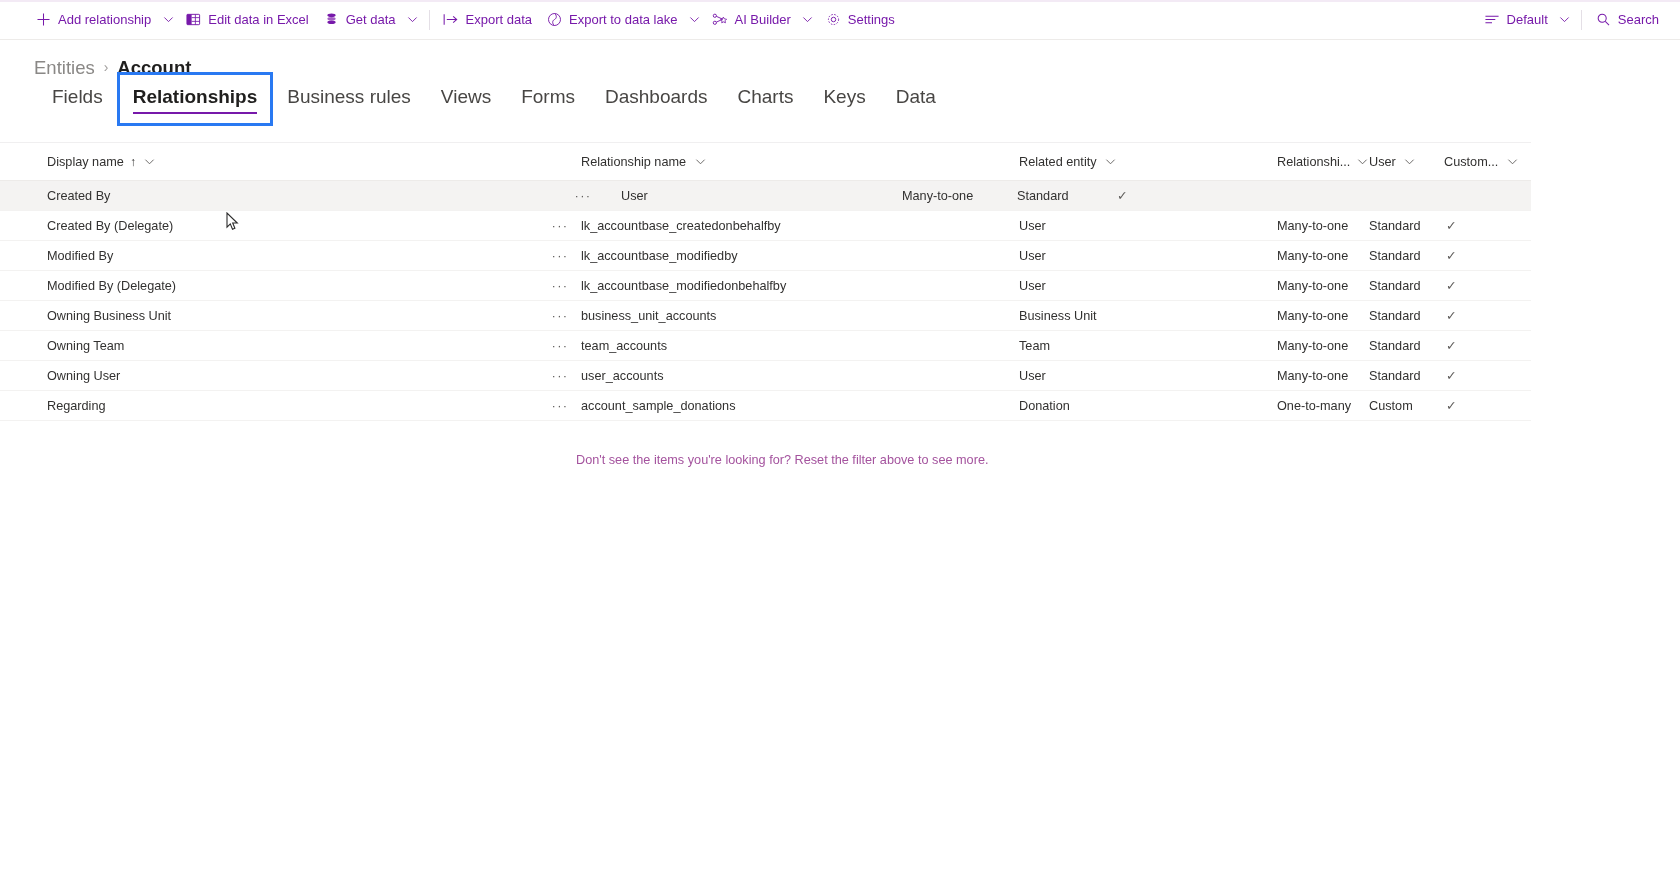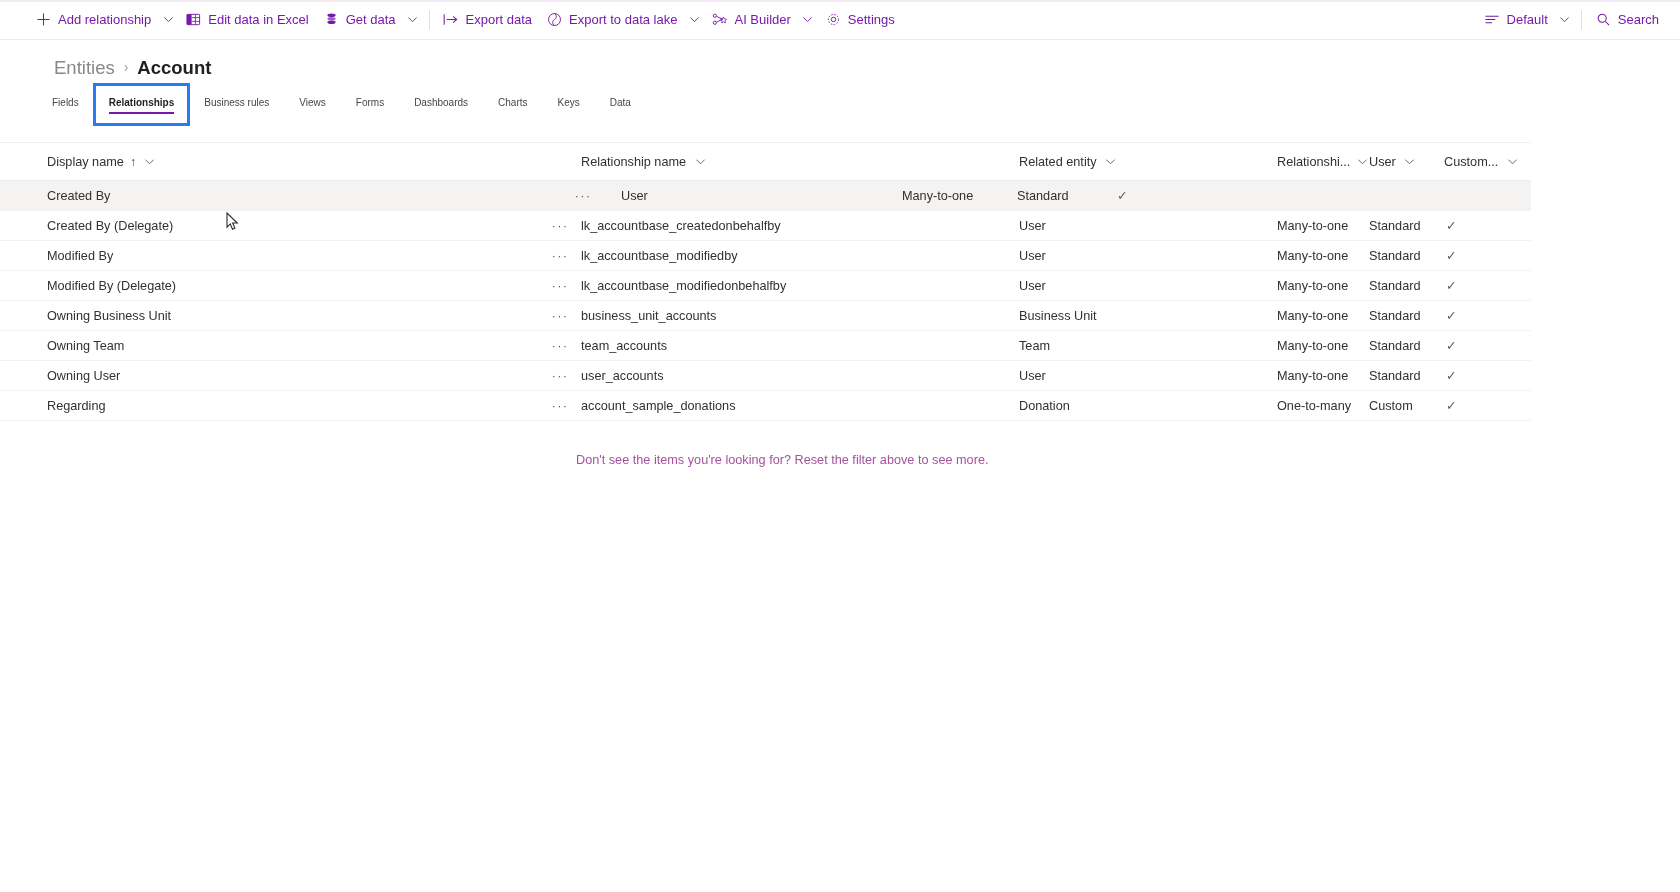--- a/index.html
+++ b/index.html
@@ -63,21 +63,21 @@
     height: 20px;
     background: #e4dfe6;
     margin: 0 6px;
     flex: none;
   }
   .spacer { flex: 1 1 auto; }
   .cmdbar .right { display: flex; align-items: center; }
 
   
   .crumbwrap {
-    padding: 18px 0 0 54px;
+    padding: 18px 0 0 34px;
     display: flex;
     align-items: center;
     height: 38px;
   }
   .crumb-link {
     font-size: 18.5px;
     color: #8a8886;
     cursor: pointer;
   }
   .crumb-sep {
@@ -95,21 +95,21 @@
 
   
   .tabs {
     display: flex;
     align-items: flex-end;
     padding: 6px 0 0 44px;
     height: 40px;
   }
   .tab {
     position: relative;
-    font-size: 10px;
+    font-size: 19px;
     color: #484644;
     padding: 6px 8px 10px 8px;
     margin-right: 14px;
     cursor: pointer;
     white-space: nowrap;
   }
   .tab.selected {
     color: #201f1e;
     font-weight: 700;
     margin-top: 40px;

